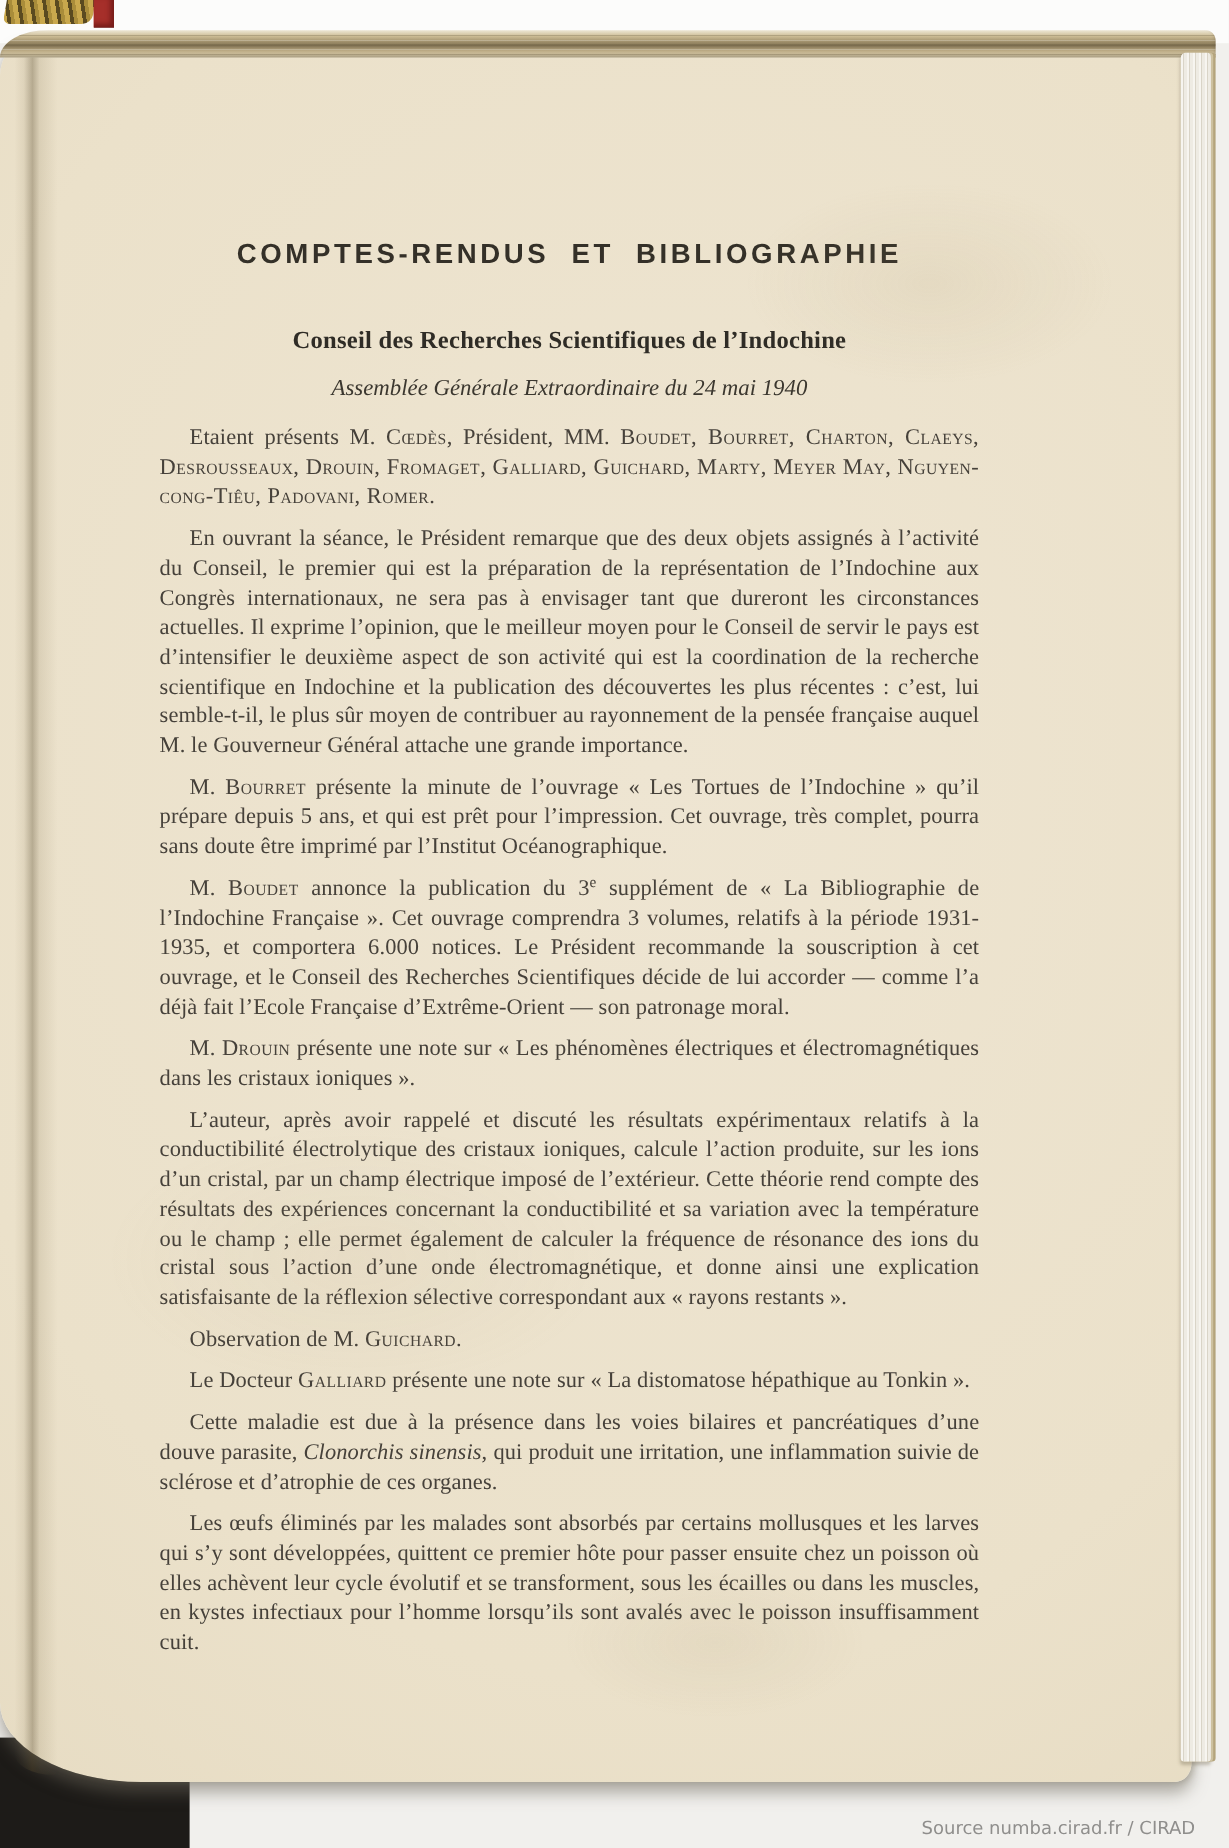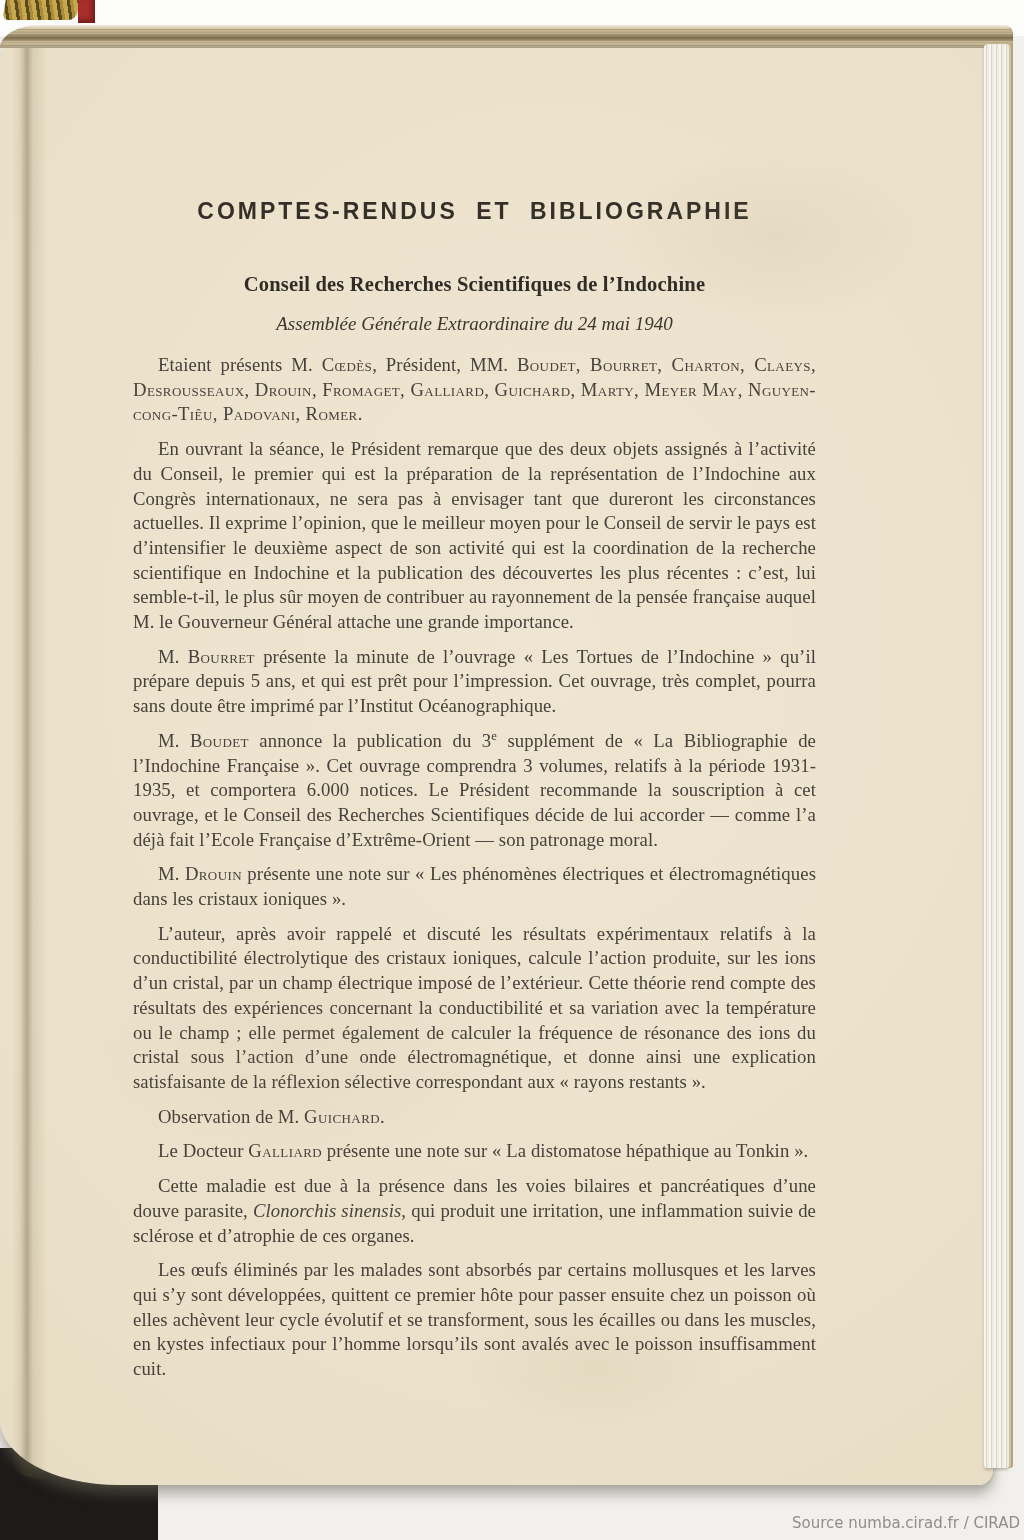--- a/index.html
+++ b/index.html
@@ -91,21 +91,21 @@
   .body-text p{
     margin:0 0 10px;font-size:18.7px;line-height:24.7px;
     text-align:justify;text-indent:25px;letter-spacing:.1px;color:#46413a;
   }
   .sc{font-variant:small-caps;letter-spacing:.4px;}
   .it{font-style:italic;}
   .sup{font-size:68%;vertical-align:super;line-height:0;}
 
   
   .source-credit{
-    position:absolute;right:4px;bottom:7px;
+    position:absolute;right:28px;bottom:7px;
     font:15px/20px "DejaVu Sans","Liberation Sans",sans-serif;
     color:#8f8e8c;
   }
 </style>
 </head>
 <body>
 
 <div class="stage">
 
   <div class="bg-top"></div>

